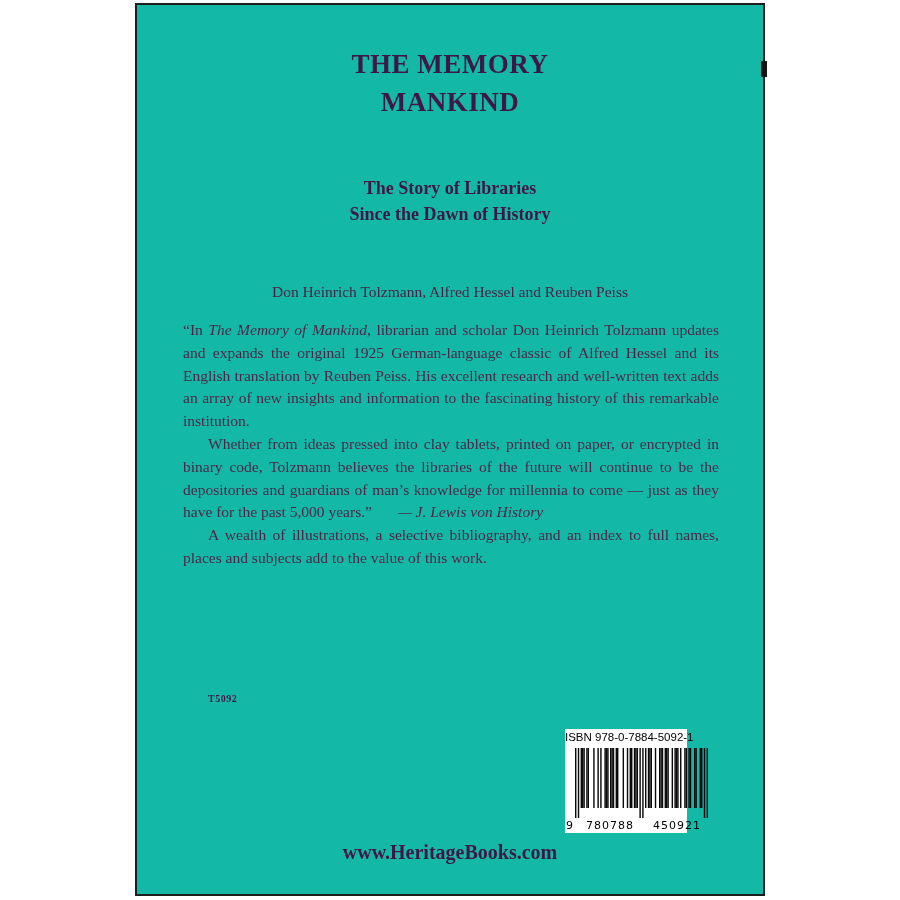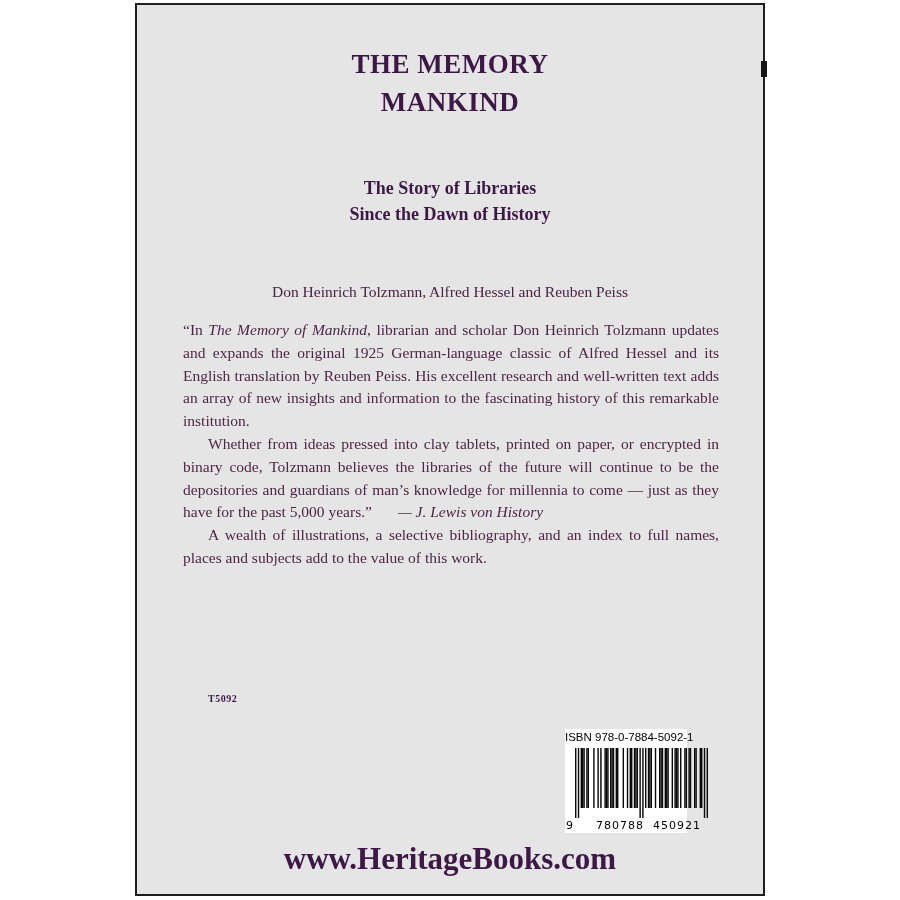--- a/index.html
+++ b/index.html
@@ -3,21 +3,21 @@
 <meta charset="utf-8">
 <style>
   * { margin: 0; padding: 0; box-sizing: border-box; }
   html, body { width: 900px; height: 900px; background: #ffffff; overflow: hidden; }
   body { position: relative; font-family: "Liberation Serif", serif; }
 
   .cover {
     position: absolute;
     left: 135px; top: 3px;
     width: 630px; height: 893px;
-    background: #e5e5e5;
+    background: #14b8a6;
     border: 2px solid #1e1e1e;
   }
 
   .title-block {
     position: absolute;
     top: 40px; left: 0; right: 0;
     text-align: center;
     color: #3d1846;
     font-weight: bold;
     font-size: 27px;
@@ -88,30 +88,30 @@
   }
   .barcode-digits {
     position: absolute;
     bottom: 1px; left: 0; right: 0; height: 14px;
     font-family: "DejaVu Sans", sans-serif;
     font-size: 11px;
     color: #000000;
   }
   .barcode-digits span { position: absolute; bottom: 0; }
   .digit-lead  { left: 1px; }
-  .digit-grp1  { left: 21px; width: 58px; text-align: right; letter-spacing: 1px; }
+  .digit-grp1  { left: 21px; width: 58px; text-align: left; letter-spacing: 1px; }
   .digit-grp2  { left: 83px; width: 58px; text-align: center; letter-spacing: 1px; }
 
   .website {
     position: absolute;
     top: 836px; left: 0; right: 0;
     text-align: center;
     color: #3d1846;
     font-weight: bold;
-    font-size: 31px;
+    font-size: 20px;
   }
 
   .scan-artifact {
     position: absolute;
     left: 761px; top: 61px;
     width: 6px; height: 16px;
     background: #151515;
   }
 </style>
 </head>

